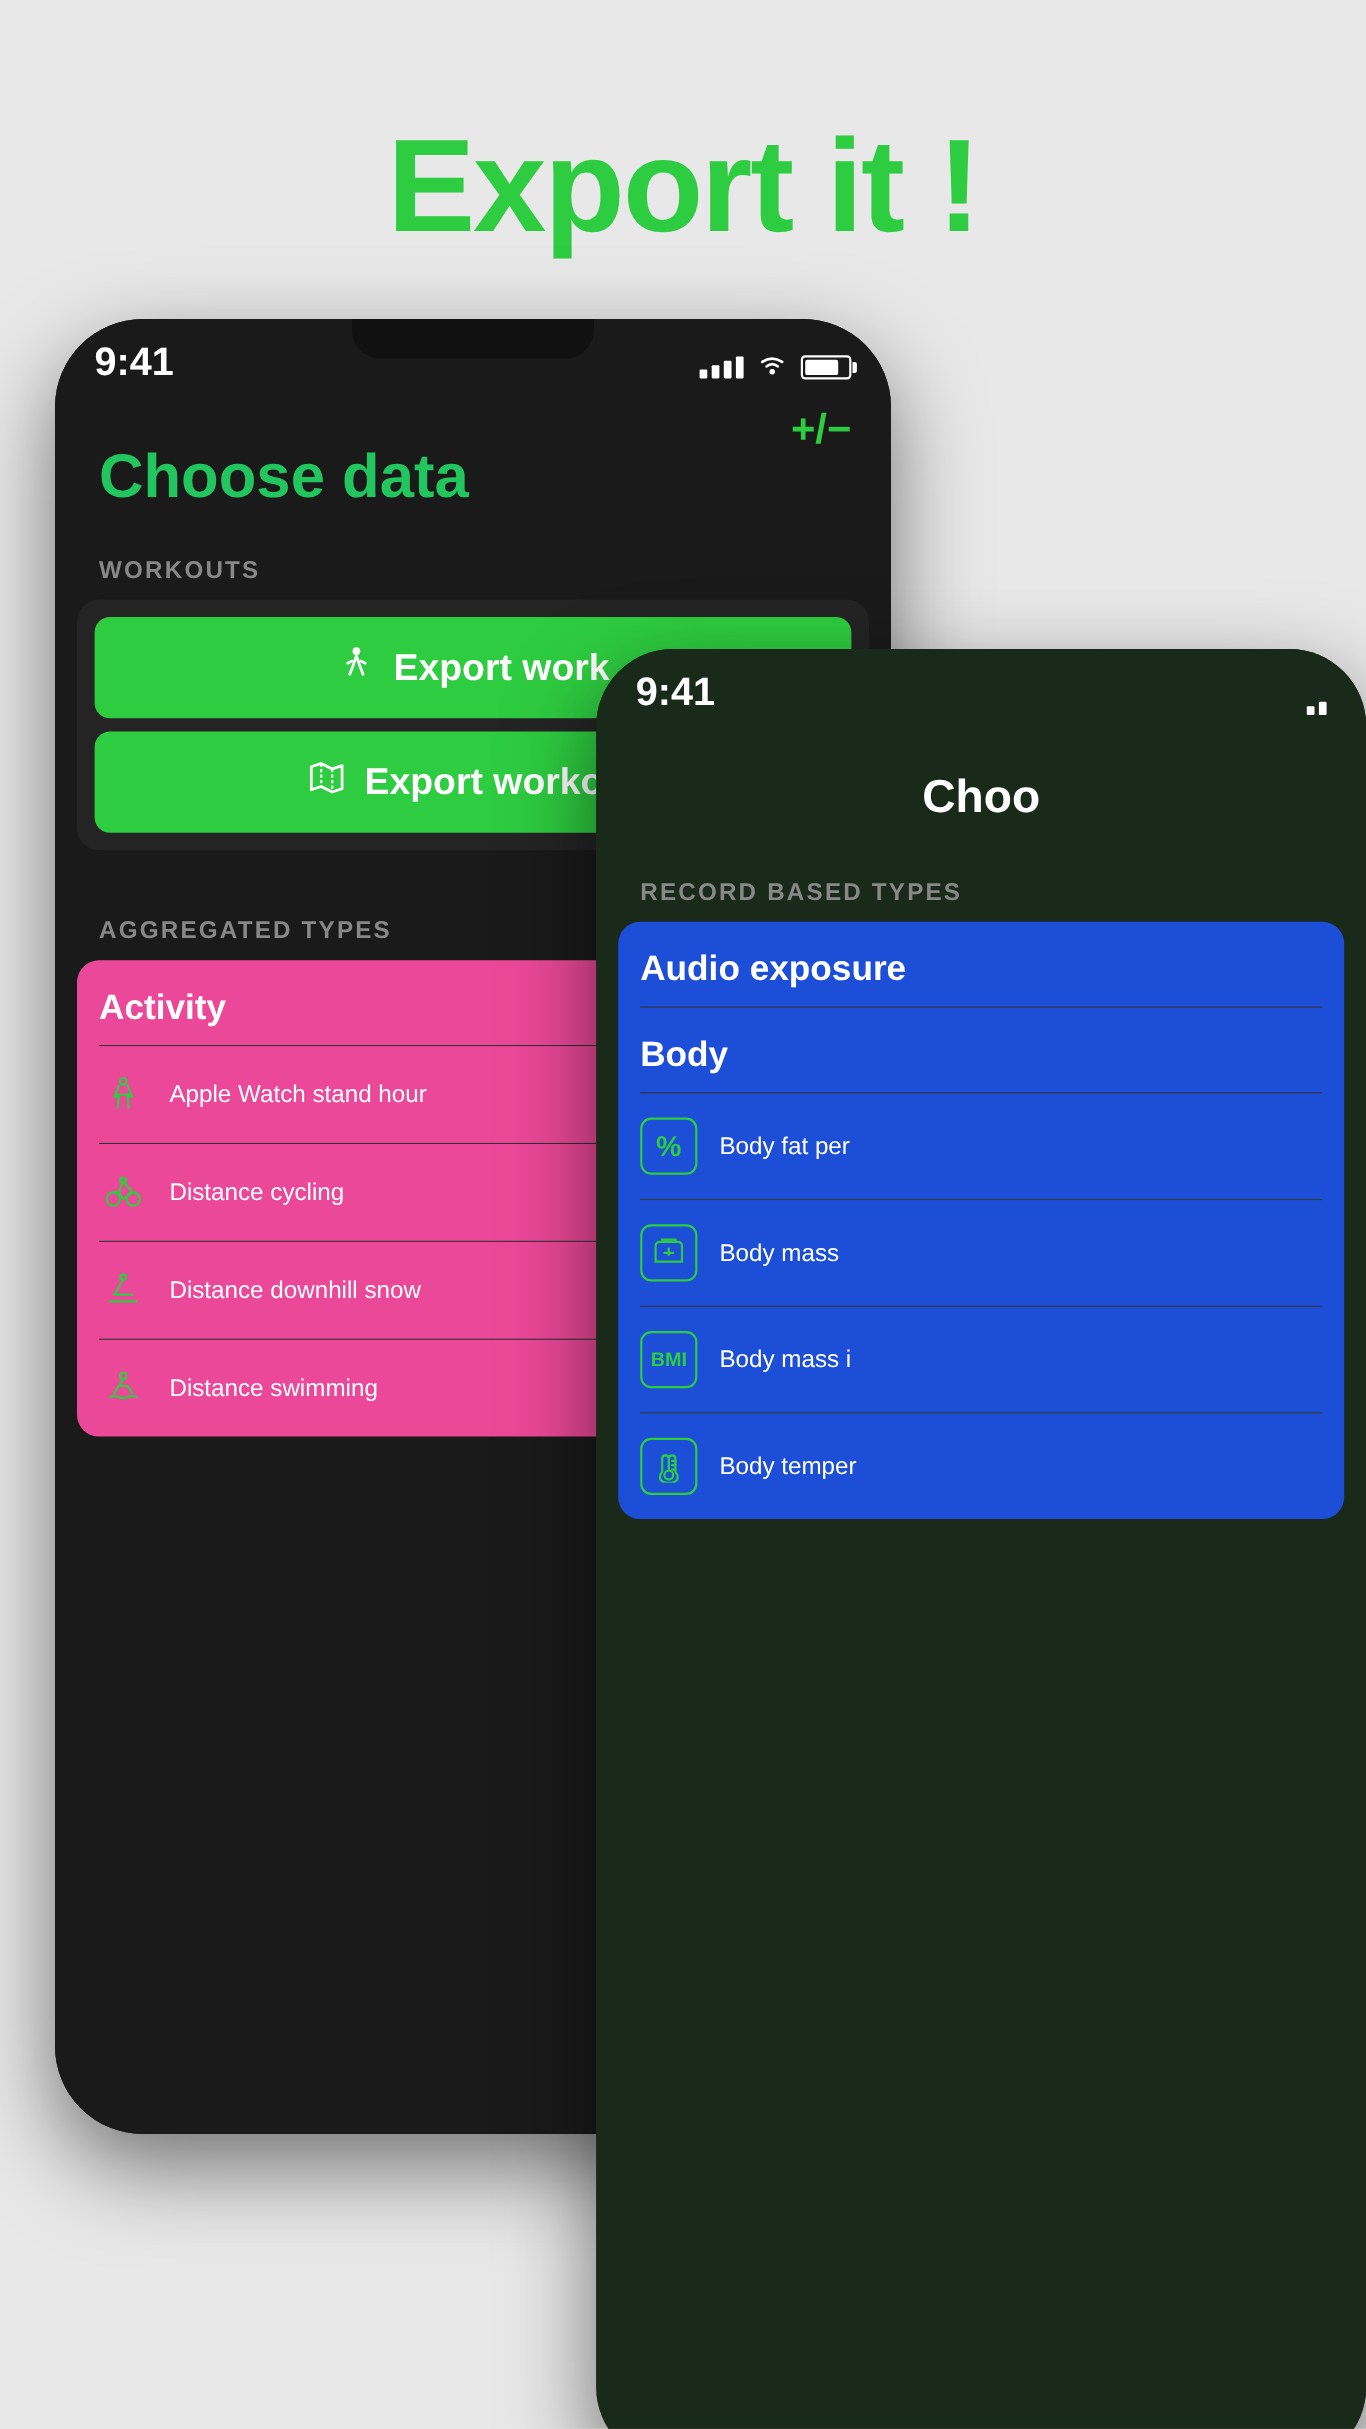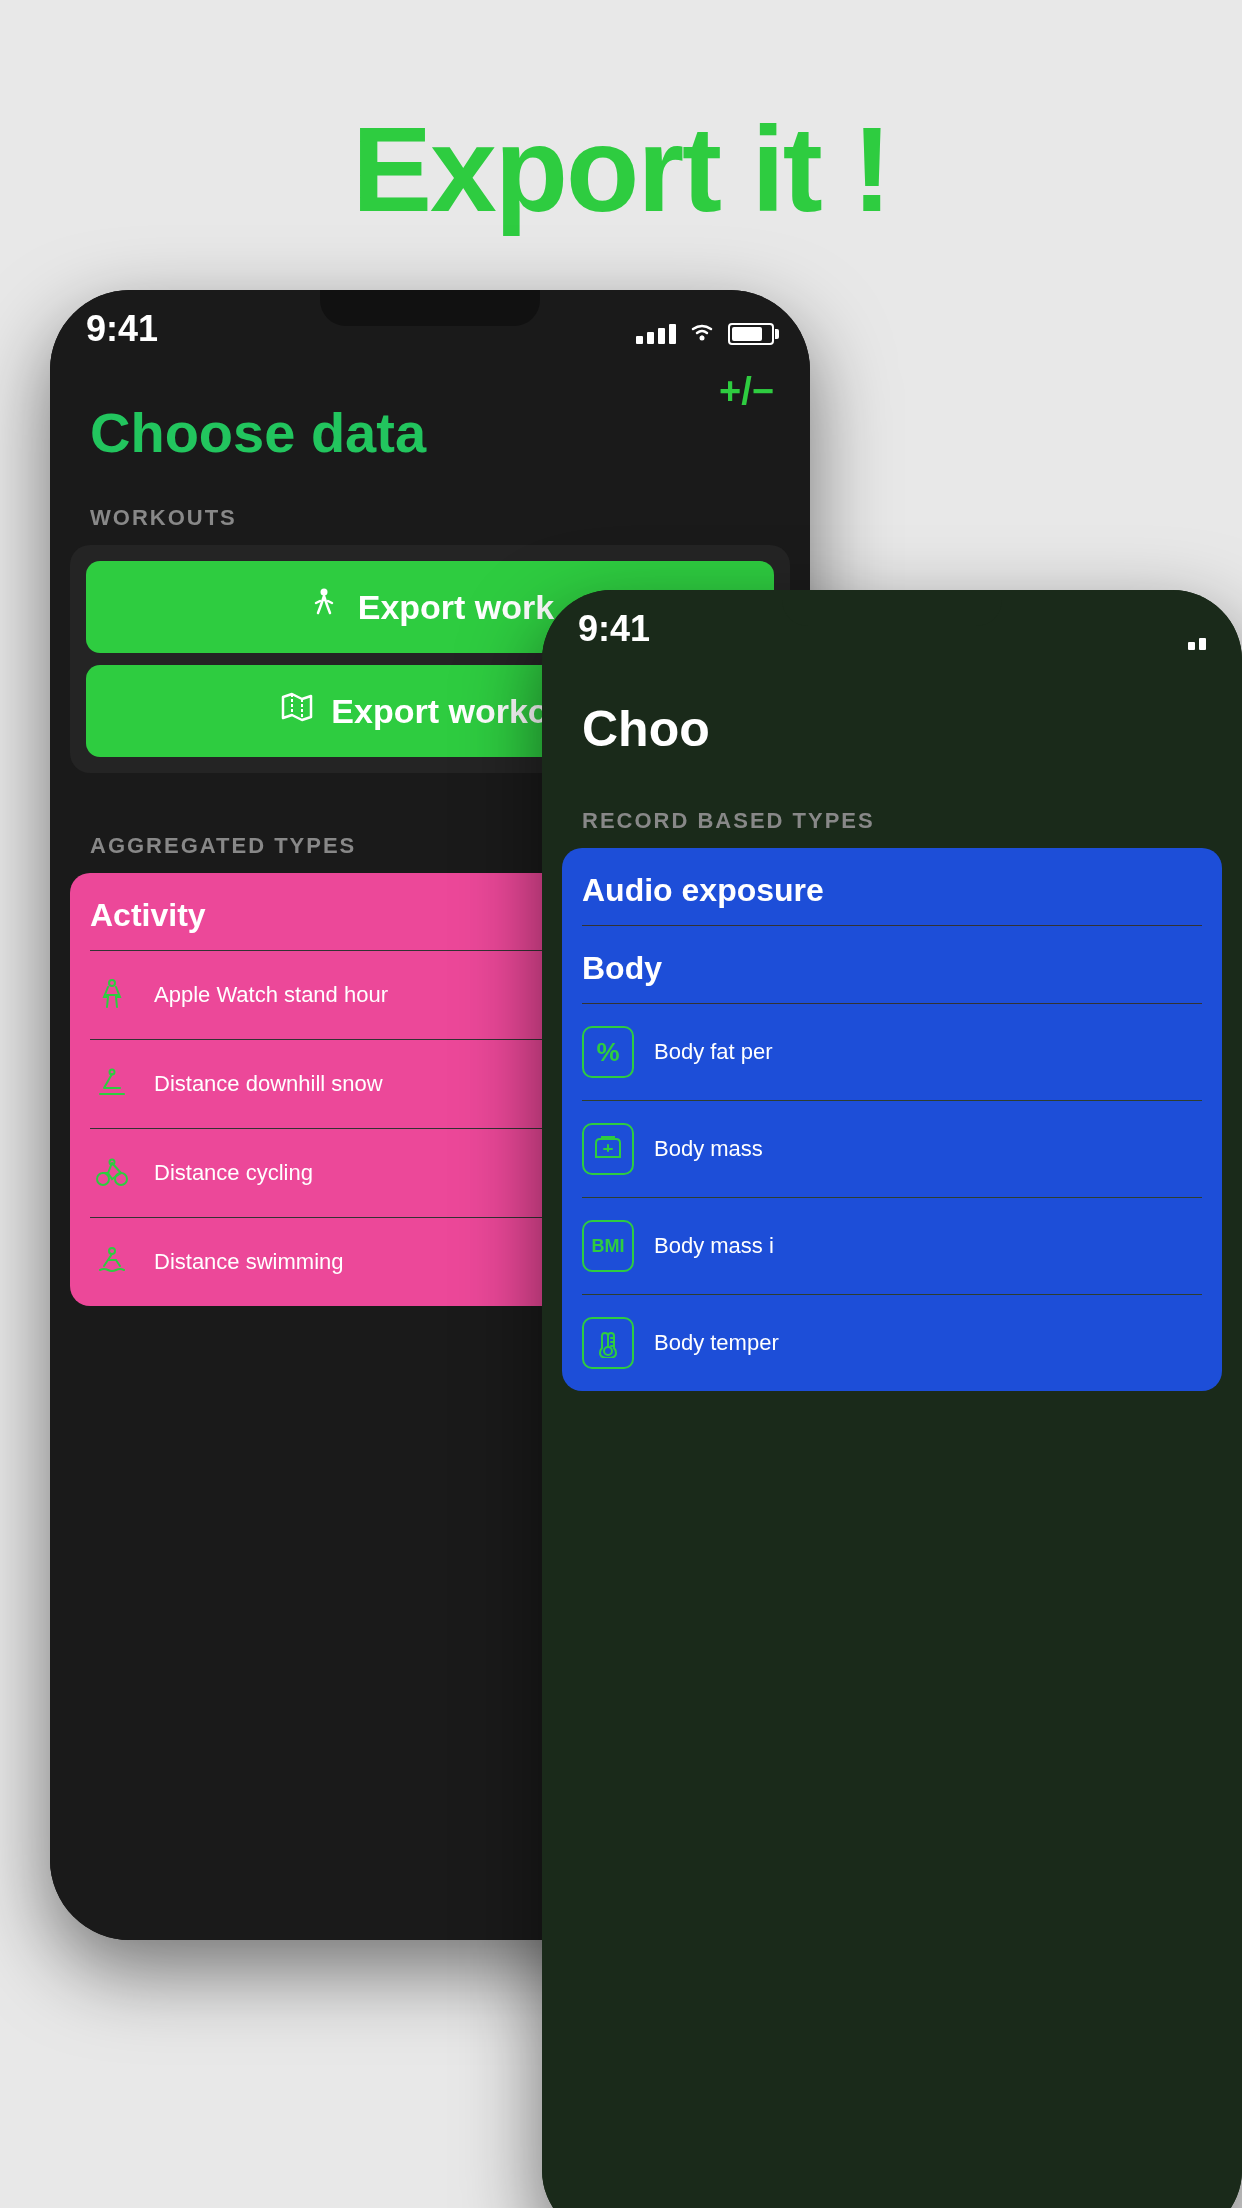--- a/index.html
+++ b/index.html
@@ -273,21 +273,22 @@
       overflow: hidden;
       z-index: 3;
     }
 
     .phone-secondary .phone-screen {
       background: #1a2a1a;
     }
 
     .phone-secondary .screen-title {
       color: white;
-      font-size: 50px;
+      font-size: 42px;
+      text-align: center;
     }
 
     .phone-secondary .status-time {
       color: white;
     }
 
     .phone-secondary .section-label {
       padding-top: 30px;
     }
 
@@ -395,49 +396,49 @@
           <div class="list-item">
             <div class="item-icon">
               <svg viewBox="0 0 36 36" fill="none" stroke="#2ecc40" stroke-width="2">
                 <circle cx="18" cy="6" r="3"></circle>
                 <path d="M14 10 L10 20 L14 20 M22 10 L26 20 L22 20" stroke-linecap="round"></path>
                 <path d="M12 18 L24 18" stroke-linecap="round"></path>
                 <path d="M14 20 L13 30 M22 20 L23 30" stroke-linecap="round"></path>
               </svg>
             </div>
             <span class="item-text">Apple Watch stand hour</span>
-          </div>
-
-          <div class="list-item">
-            <div class="item-icon">
-              <svg viewBox="0 0 36 36" fill="none" stroke="#2ecc40" stroke-width="2">
-                <path d="M18 8 L10 22 L26 22" stroke-linecap="round" stroke-linejoin="round"></path>
-                <path d="M6 28 L30 28" stroke-linecap="round"></path>
-                <circle cx="18" cy="6" r="2.5"></circle>
-              </svg>
-            </div>
-            <span class="item-text">Distance downhill snow</span>
           </div>
 
           <div class="list-item">
             <div class="item-icon">
               <svg viewBox="0 0 36 36" fill="none" stroke="#2ecc40" stroke-width="2">
                 <circle cx="9" cy="24" r="6"></circle>
                 <circle cx="27" cy="24" r="6"></circle>
                 <path d="M18 8 L27 18 M18 8 L14 18 L9 18" stroke-linecap="round"></path>
                 <path d="M14 18 L18 24 L27 18" stroke-linecap="round"></path>
                 <circle cx="18" cy="7" r="2.5"></circle>
               </svg>
             </div>
             <span class="item-text">Distance cycling</span>
           </div>
 
           <div class="list-item">
             <div class="item-icon">
               <svg viewBox="0 0 36 36" fill="none" stroke="#2ecc40" stroke-width="2">
+                <path d="M18 8 L10 22 L26 22" stroke-linecap="round" stroke-linejoin="round"></path>
+                <path d="M6 28 L30 28" stroke-linecap="round"></path>
+                <circle cx="18" cy="6" r="2.5"></circle>
+              </svg>
+            </div>
+            <span class="item-text">Distance downhill snow</span>
+          </div>
+
+          <div class="list-item">
+            <div class="item-icon">
+              <svg viewBox="0 0 36 36" fill="none" stroke="#2ecc40" stroke-width="2">
                 <circle cx="18" cy="7" r="3"></circle>
                 <path d="M18 10 L14 16 L22 16 M14 16 L10 22 M22 16 L26 22" stroke-linecap="round"></path>
                 <path d="M6 26 Q10 24 14 26 Q18 28 22 26 Q26 24 30 26" stroke-linecap="round"></path>
               </svg>
             </div>
             <span class="item-text">Distance swimming</span>
           </div>
         </div>
       </div>
     </div>

